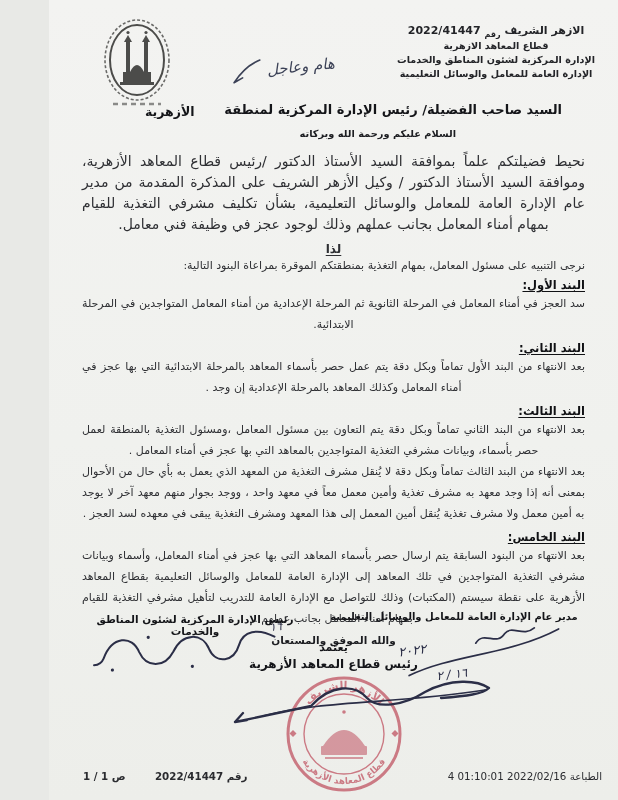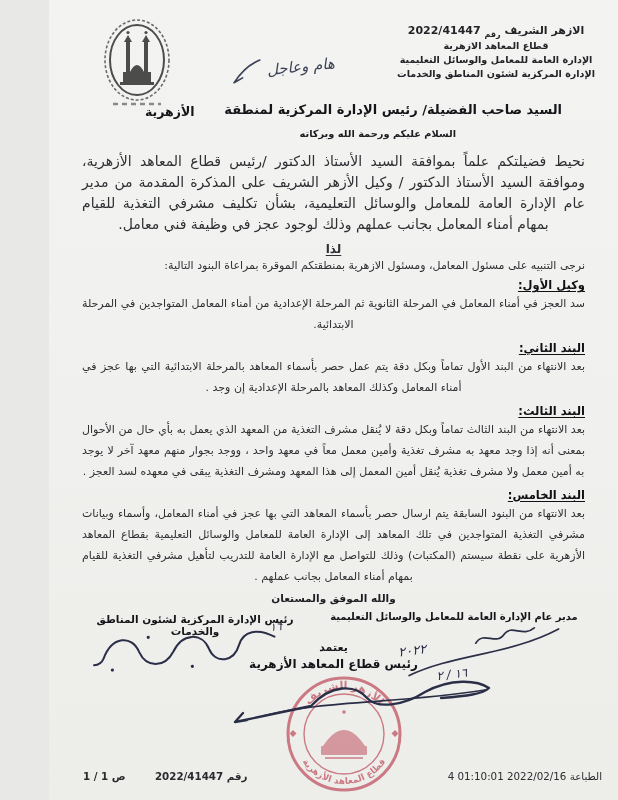--- a/index.html
+++ b/index.html
@@ -76,47 +76,48 @@
     <line x1="14" y1="86" x2="62" y2="86" stroke="#8a8a88" stroke-width="2.5" stroke-dasharray="5 4"></line>
   </svg>
 
   <div class="header-text">
     <div class="h-line1">
       <span>الازهر الشريف</span>
       <span class="ref-label">رقم</span>
       <span dir="ltr">2022/41447</span>
     </div>
     <div class="h-line">قطاع المعاهد الازهرية</div>
+    <div class="h-line">الإدارة المركزية لشئون المناطق والخدمات</div>
     <div class="h-line">الإدارة العامة للمعامل والوسائل التعليمية</div>
-    <div class="h-line">الإدارة المركزية لشئون المناطق والخدمات</div>
   </div>
 
   <div class="note">
     <span>هام وعاجل</span>
     <svg width="34" height="30" viewBox="0 0 34 30">
       <path d="M32 4 C22 7 12 14 4 24 M4 24 l9 -4" fill="none" stroke="#3c4257" stroke-width="1.6" stroke-linecap="round"></path>
     </svg>
   </div>
 
   <div class="addressee">السيد صاحب الفضيلة/ رئيس الإدارة المركزية لمنطقة</div>
   <div class="region">الأزهرية</div>
   <div class="greeting">السلام عليكم ورحمة الله وبركاته</div>
 
   <div class="content">
     <p class="para">نحيط فضيلتكم علماً بموافقة السيد الأستاذ الدكتور /رئيس قطاع المعاهد الأزهرية، وموافقة السيد الأستاذ الدكتور / وكيل الأزهر الشريف على المذكرة المقدمة من مدير عام الإدارة العامة للمعامل والوسائل التعليمية،  بشأن تكليف مشرفي التغذية للقيام بمهام أمناء المعامل بجانب عملهم وذلك لوجود عجز في وظيفة فني معامل.</p>
     <div class="therefore"><span>لذا</span></div>
-    <p class="request">نرجى التنبيه على مسئول المعامل، ومسئول الازهرية بمنطقتكم الموقرة بمراعاة البنود التالية:</p>
+    <p class="request">نرجى التنبيه على مسئول المعامل، بمهام التغذية بمنطقتكم الموقرة بمراعاة البنود التالية:</p>
 
-    <div class="clause-heading"><span>وكيل الأول:</span></div>
+    <div class="clause-heading"><span>البند الأول:</span></div>
     <p class="clause-text">سد العجز في أمناء المعامل في المرحلة الثانوية ثم المرحلة الإعدادية من أمناء المعامل المتواجدين في المرحلة الابتدائية.</p>
 
     <div class="clause-heading"><span>البند الثاني:</span></div>
     <p class="clause-text">بعد الانتهاء من البند الأول تماماً وبكل دقة يتم عمل حصر بأسماء المعاهد بالمرحلة الابتدائية التي بها عجز في أمناء المعامل وكذلك المعاهد بالمرحلة الإعدادية إن وجد .</p>
 
     <div class="clause-heading"><span>البند الثالث:</span></div>
+    <p class="clause-text">بعد الانتهاء من البند الثاني تماماً وبكل دقة يتم التعاون بين مسئول المعامل ،ومسئول التغذية بالمنطقة لعمل حصر بأسماء، وبيانات مشرفي التغذية المتواجدين بالمعاهد التي بها عجز في أمناء المعامل .</p>
 
     <p class="clause-text">بعد الانتهاء من البند الثالث تماماً وبكل دقة لا يُنقل مشرف التغذية من المعهد الذي يعمل به بأي حال من الأحوال بمعنى أنه إذا وجد معهد به مشرف تغذية وأمين معمل معاً في معهد واحد ، ووجد بجوار منهم معهد آخر لا يوجد به أمين معمل ولا مشرف تغذية يُنقل أمين المعمل إلى هذا المعهد ومشرف التغذية يبقى في معهده لسد العجز .</p>
 
     <div class="clause-heading"><span>البند الخامس:</span></div>
     <p class="clause-text">بعد الانتهاء من البنود السابقة يتم ارسال حصر بأسماء المعاهد التي بها عجز في أمناء المعامل، وأسماء وبيانات مشرفي التغذية المتواجدين في تلك المعاهد إلى الإدارة العامة للمعامل والوسائل التعليمية بقطاع المعاهد الأزهرية على نقطة سيستم (المكتبات) وذلك للتواصل مع الإدارة العامة للتدريب لتأهيل مشرفي التغذية للقيام بمهام أمناء المعامل بجانب عملهم .</p>
 
     <div class="closing">والله الموفق والمستعان</div>
   </div>
 
   <div class="sig-right-title">مدير عام الإدارة العامة للمعامل والوسائل التعليمية</div>

